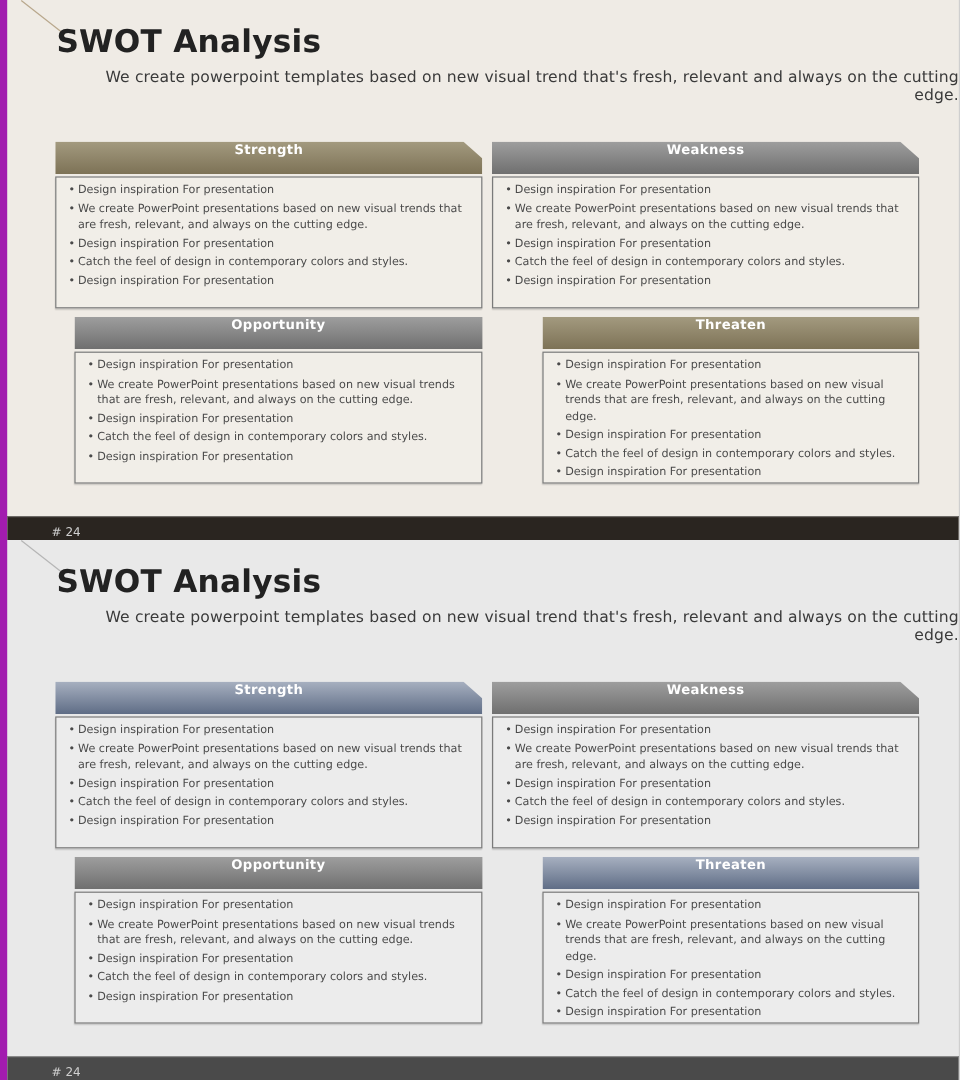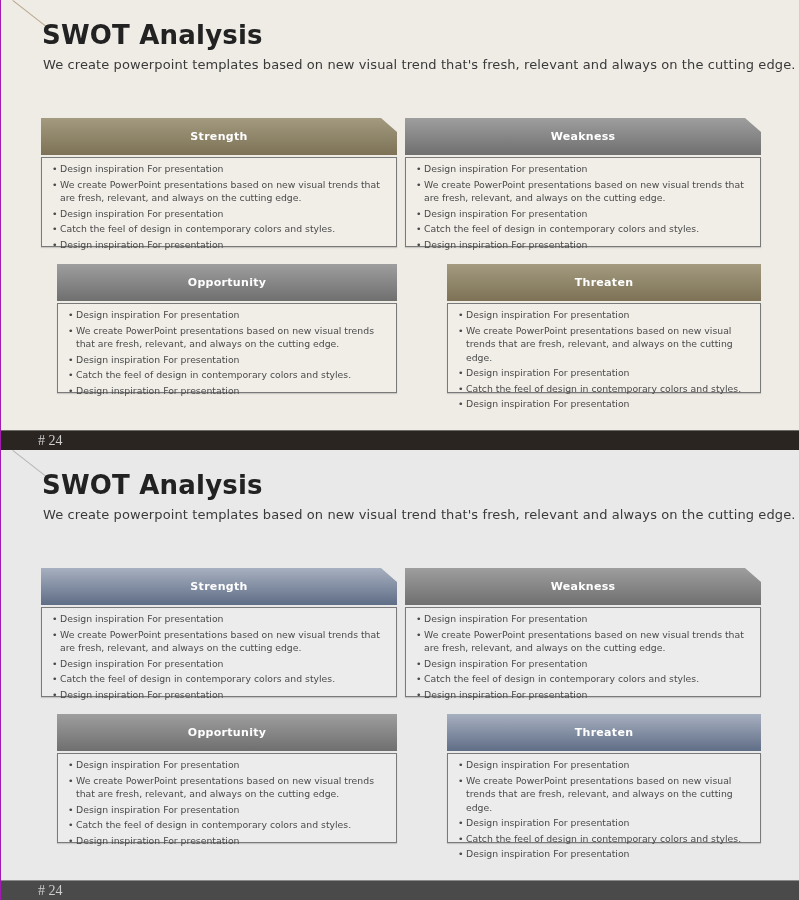--- a/index.html
+++ b/index.html
@@ -1,40 +1,40 @@
 <!DOCTYPE html>
 <html><head>
 <meta charset="utf-8">
 <style>
   * { box-sizing: border-box; margin: 0; padding: 0; }
   html, body { width: 800px; height: 900px; overflow: hidden; background: #ffffff; }
   body { font-family: "DejaVu Sans", "Liberation Sans", sans-serif; }
-  .slide { position: relative; width: 800px; height: 450px; overflow: hidden; border-left: 1px solid #a21caf; border-right: 1px solid #cfcfcf; }
+  .slide { position: relative; width: 800px; height: 450px; overflow: hidden; border-left: 6px solid #a21caf; border-right: 1px solid #cfcfcf; }
   .slide.s1 { background: #efebe5; }
   .slide.s2 { background: #e9e9e9; }
   .diag { position: absolute; left: 12px; top: 0; width: 46px; height: 1px; background: #b8a78c; transform-origin: 0 0; transform: rotate(38deg); }
   .s2 .diag { background: #b5b5b5; }
   .title { position: absolute; left: 41px; top: 20px; font-size: 26px; font-weight: bold; color: #222222; letter-spacing: 0.2px; }
   .subtitle { position: absolute; left: 42px; top: 57px; font-size: 13px; color: #3a3a3a; letter-spacing: 0.1px; text-align: right; }
   .quad { position: absolute; width: 356px; }
   .q-sw { left: 40px; top: 118px; }
   .q-we { left: 404px; top: 118px; }
   .q-op { left: 40px; top: 264px; padding-left: 16px; }
   .q-th { left: 404px; top: 264px; padding-left: 42px; }
-  .head { height: 37px; clip-path: polygon(0 0, 340px 0, 356px 14px, 356px 100%, 0 100%); display: flex; align-items: center; justify-content: center; color: #ffffff; font-size: 11px; font-weight: bold; letter-spacing: 0.3px; }
+  .head { height: 27px; clip-path: polygon(0 0, 340px 0, 356px 14px, 356px 100%, 0 100%); display: flex; justify-content: center; color: #ffffff; font-size: 11px; font-weight: bold; letter-spacing: 0.3px; }
   .head.brown { background: linear-gradient(#a39a7f, #7d7256); }
   .head.grey { background: linear-gradient(#9e9e9e, #6f6f6f); }
   .head.blue { background: linear-gradient(#a7b0c0, #5f6d86); }
-  .body { margin-top: 2px; height: 90px; border: 1px solid #7a7a7a; box-shadow: 0 1px 1px rgba(0,0,0,0.15); padding: 4px 6px 0 10px; }
+  .body { margin-top: 2px; height: 110px; border: 1px solid #7a7a7a; box-shadow: 0 1px 1px rgba(0,0,0,0.15); padding: 4px 6px 0 10px; }
   .s1 .body { background: #f1eee8; }
   .s2 .body { background: #ececec; }
   .body ul { list-style: none; }
   .body li { position: relative; font-size: 9.3px; line-height: 13.5px; color: #4a4a4a; padding-left: 8px; margin-bottom: 2px; }
   .body li::before { content: "•"; position: absolute; left: 0; top: 0; color: #4a4a4a; }
-  .footer { position: absolute; left: 0; bottom: 0; width: 100%; height: 20px; display: flex; align-items: center; padding-left: 37px; font-size: 14px; color: #cfcfcf; font-family: Liberation Serif, serif; }
+  .footer { position: absolute; left: 0; bottom: 0; width: 100%; height: 20px; display: flex; align-items: flex-end; padding-left: 37px; font-size: 10px; color: #cfcfcf; }
   .s1 .footer { background: #2a2520; border-top: 1px solid #6d6a66; }
   .s2 .footer { background: #4a4a4a; border-top: 1px solid #8a8a8a; }
 </style>
 </head>
 <body>
 
 <section class="slide s1">
   <div class="diag"></div>
   <h1 class="title">SWOT Analysis</h1>
   <p class="subtitle">We create powerpoint templates based on new visual trend that's fresh, relevant and always on the cutting edge.</p>

